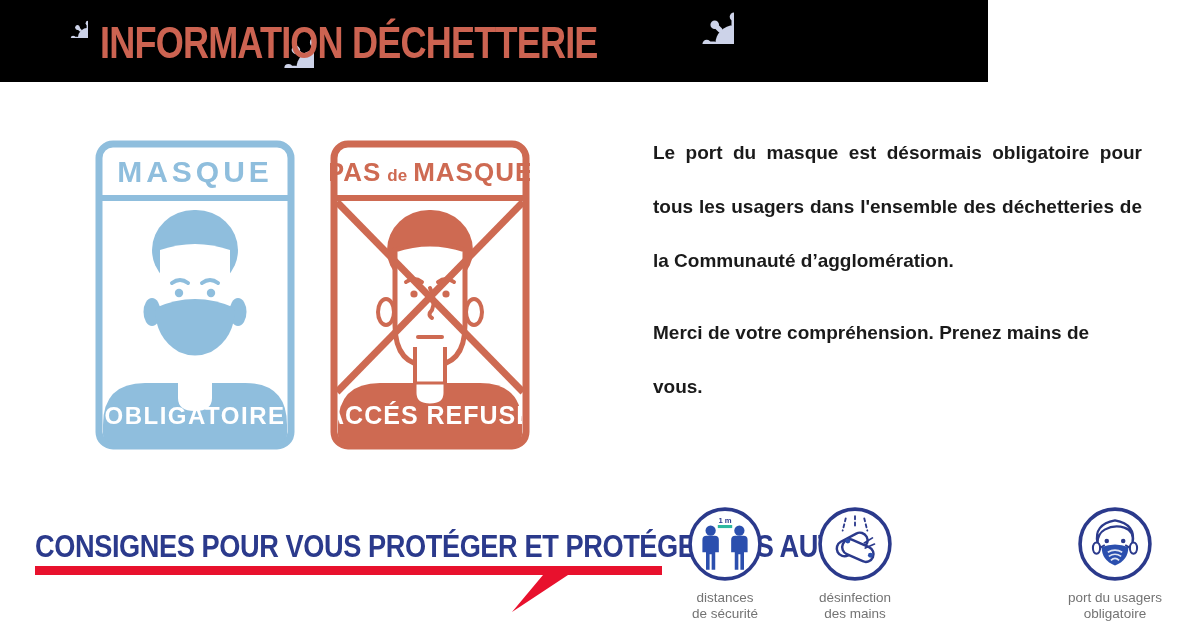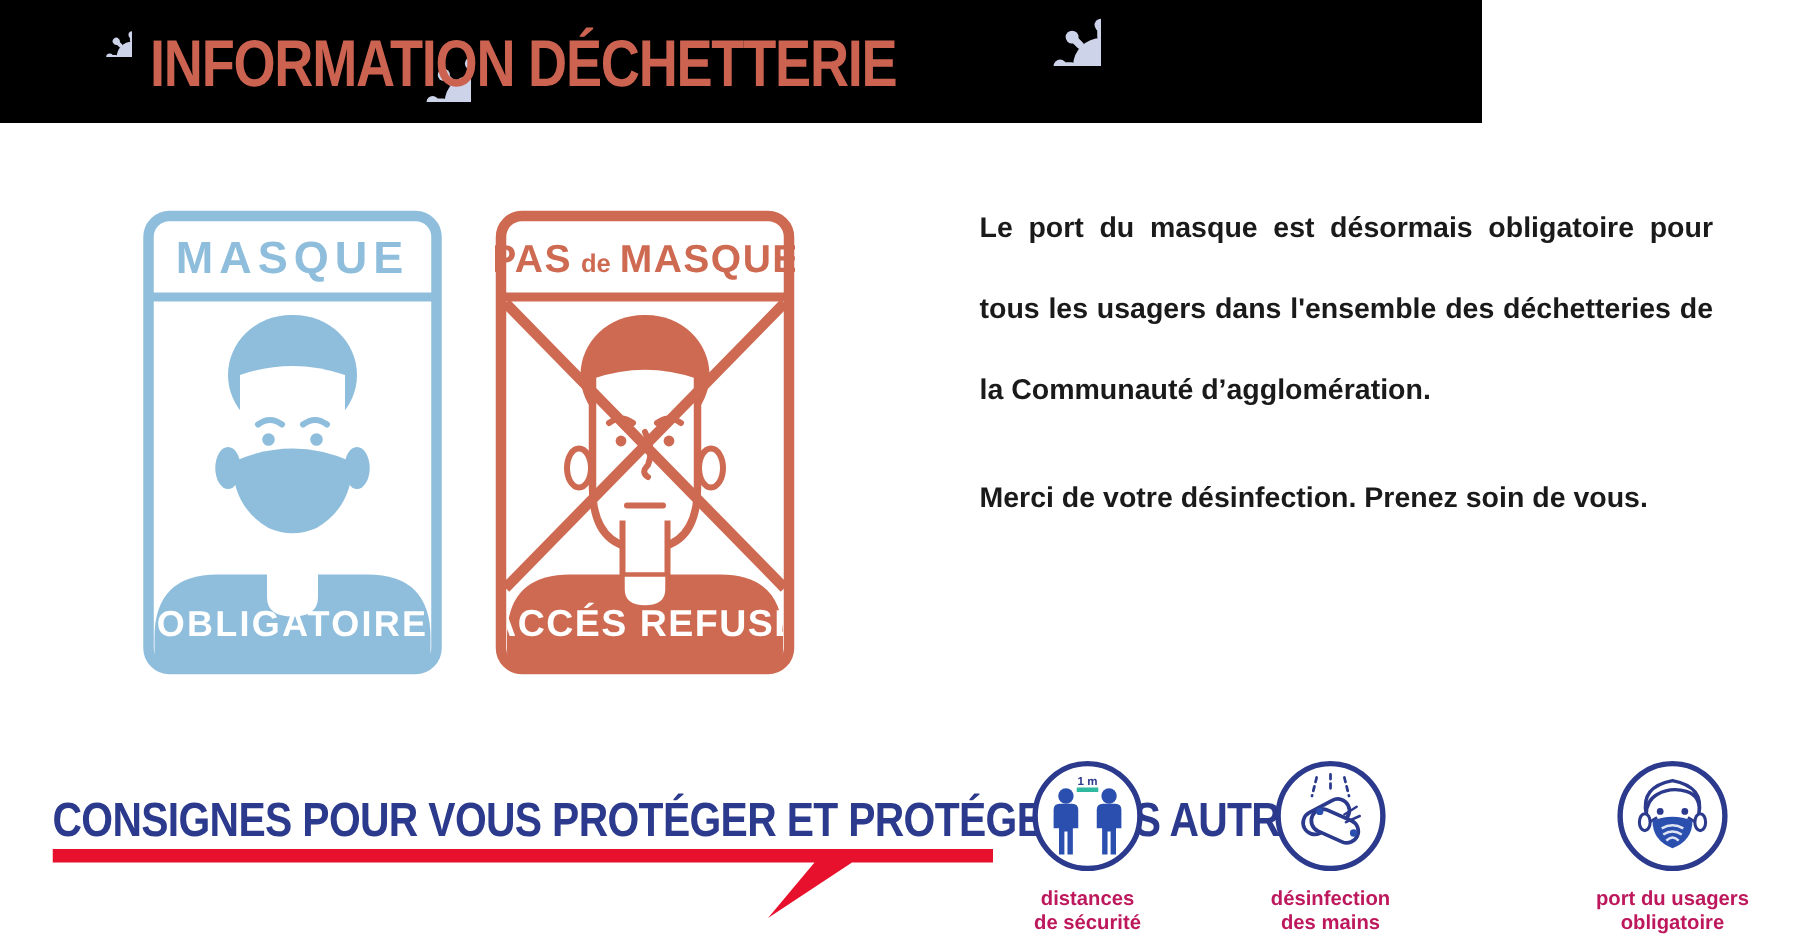--- a/index.html
+++ b/index.html
@@ -31,23 +31,23 @@
   .textcol p{margin:0 0 18px 0;}
   .textcol p.b{font-weight:700;}
   .textcol p:last-child{text-align:left;}
   
   .consignes{
     position:absolute;left:35px;top:528px;font-size:32px;font-weight:800;color:#2B3A8C;
     transform:scaleX(0.85);transform-origin:left center;white-space:nowrap;letter-spacing:-0.5px;
   }
   .redline{position:absolute;left:35px;top:564px;}
   .icon-block{position:absolute;top:506px;width:134px;text-align:center;}
-  .ib1{left:658px;}.ib2{left:820px;}.ib3{left:918px;}.ib4{left:1048px;}
+  .ib1{left:658px;}.ib2{left:788px;}.ib3{left:918px;}.ib4{left:1048px;}
   .icon-circle{display:inline-block;width:76px;height:76px;}
-  .icon-label{margin-top:4px;font-size:13.5px;line-height:16px;font-weight:700;color:#be185d;}
+  .icon-label{margin-top:4px;font-size:13.5px;line-height:16px;font-weight:400;color:#737373;}
 </style>
 </head>
 <body>
 
 <div id="poster">
 
   <svg width="0" height="0" style="position:absolute">
     <defs>
       <symbol id="virus-sym" viewBox="-46 -46 92 92">
         <circle r="26" fill="currentColor"></circle>
@@ -178,21 +178,21 @@
       <text x="100" y="41" text-anchor="middle" fill="#CE6A52" font-weight="700"><tspan font-size="26" letter-spacing="1">PAS</tspan><tspan font-size="17" dx="6">de</tspan><tspan font-size="26" dx="6" letter-spacing="1">MASQUE</tspan></text>
 
       <text x="100" y="284" text-anchor="middle" font-size="25" font-weight="800" letter-spacing="1" fill="#ffffff">ACCÉS REFUSÉ</text>
 
       <rect x="4" y="4" width="192" height="302" rx="14" fill="none" stroke="#CE6A52" stroke-width="7"></rect>
     </svg>
   </div>
 
   <div class="textcol">
     <p class="b">Le port du masque est désormais obligatoire pour tous les usagers dans l'ensemble des déchetteries de la Communauté d’agglomération.</p>
-    <p class="b">Merci de votre désinfection. Prenez soin de vous.</p>
+    <p class="b">Merci de votre compréhension. Prenez mains de vous.</p>
   </div>
 
   <div class="consignes">CONSIGNES POUR VOUS PROTÉGER ET PROTÉGER LES AUTRES</div>
 
   <svg class="redline" width="630" height="52" viewBox="0 0 630 52">
     <path d="M0,2 H627 V11 H533 L477,48 L508,11 H0 Z" fill="#E8112D"></path>
   </svg>
 
   <div class="icon-block ib1">
     <svg class="icon-circle" viewBox="0 0 74 74">

